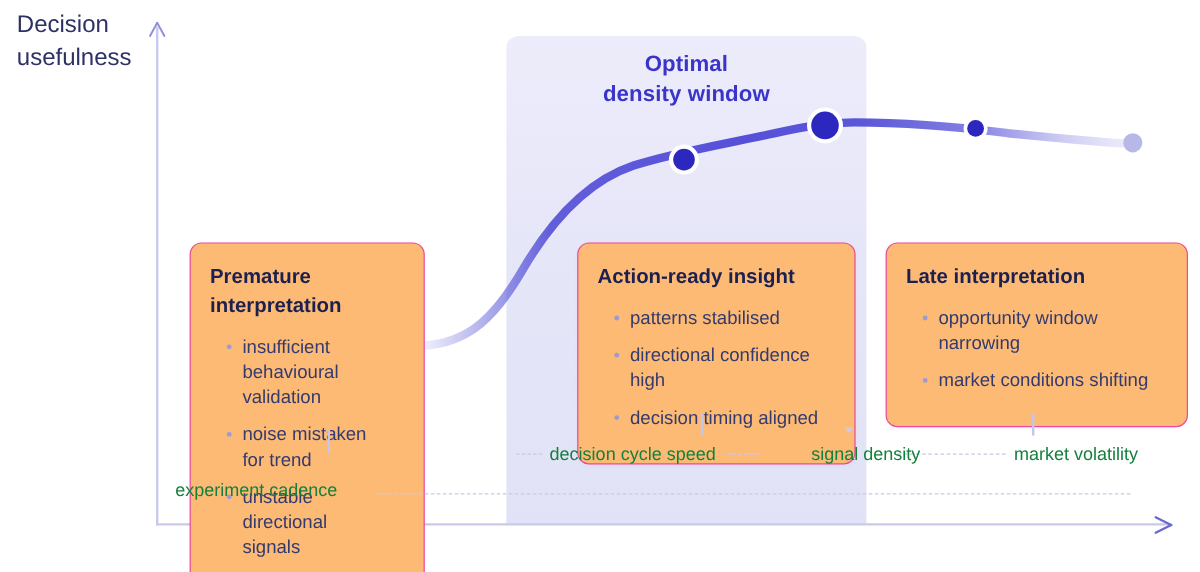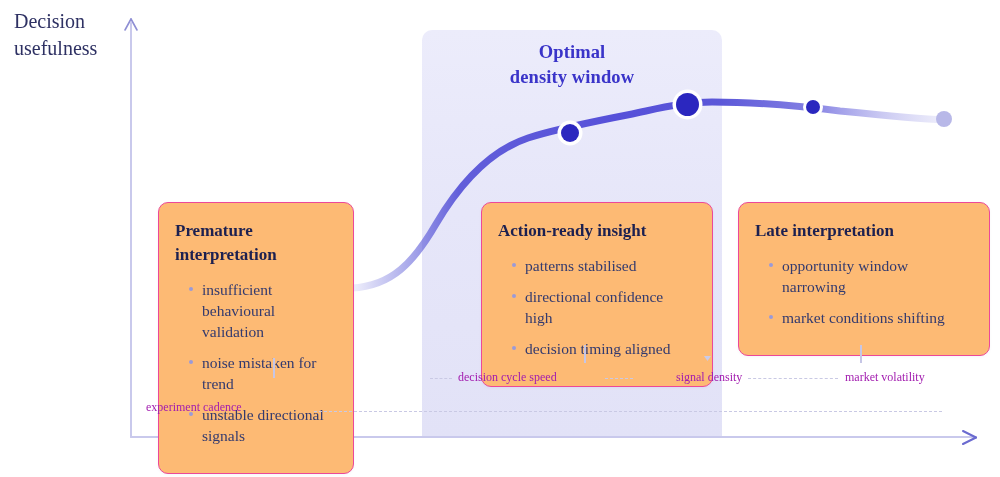--- a/index.html
+++ b/index.html
@@ -4,21 +4,21 @@
 <style>
   html,body{margin:0;padding:0;}
   body{
     width:1000px;height:477px;
     background:#ffffff;
     font-family:"Liberation Sans", sans-serif;
     overflow:hidden;
     position:relative;
     -webkit-font-smoothing:antialiased;
   }
-  #stage{position:absolute;inset:0;width:1000px;height:477px;font-family:Liberation Serif, serif;}
+  #stage{position:absolute;inset:0;width:1000px;height:477px;}
 
   
   .band{
     position:absolute;
     left:422px;top:30px;width:300px;height:407px;
     background:linear-gradient(180deg,#ececfb 0%,#e6e6f9 45%,#e2e2f7 100%);
     border-radius:10px 10px 0 0;
   }
 
   
@@ -87,21 +87,21 @@
     content:"";position:absolute;left:2px;top:8px;width:4px;height:4px;
     border-radius:50%;background:#9a9ad8;
   }
   .card-1{left:158px;top:202px;width:196px;padding:16px 16px 15px 16px;}
   .card-2{left:481px;top:202px;width:232px;padding:16px 16px 15px 16px;}
   .card-3{left:738px;top:202px;width:252px;padding:16px 16px 15px 16px;}
 
   
   .tick{position:absolute;width:1.5px;background:#c6c6e6;}
   .ann{
-    position:absolute;font-size:12px;color:#a21caf;white-space:nowrap;
+    position:absolute;font-size:15px;color:#15803d;white-space:nowrap;
   }
   .dashline{position:absolute;height:0;border-top:1.5px dashed #c9c9e4;}
   .smalltri{position:absolute;width:7px;height:5px;}
 </style>
 </head>
 <body>
 
 <div id="stage">
 
   <div class="band"></div>

